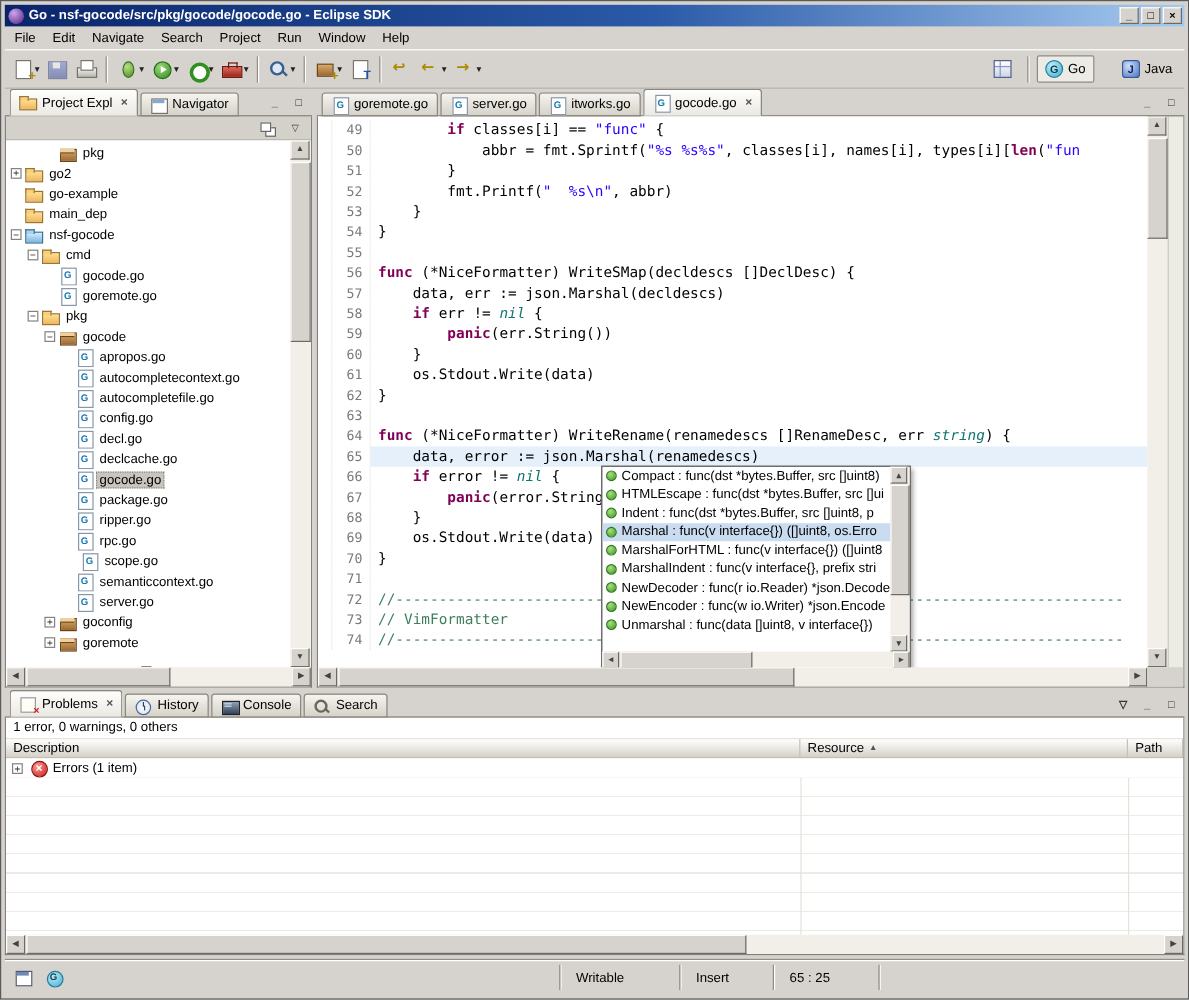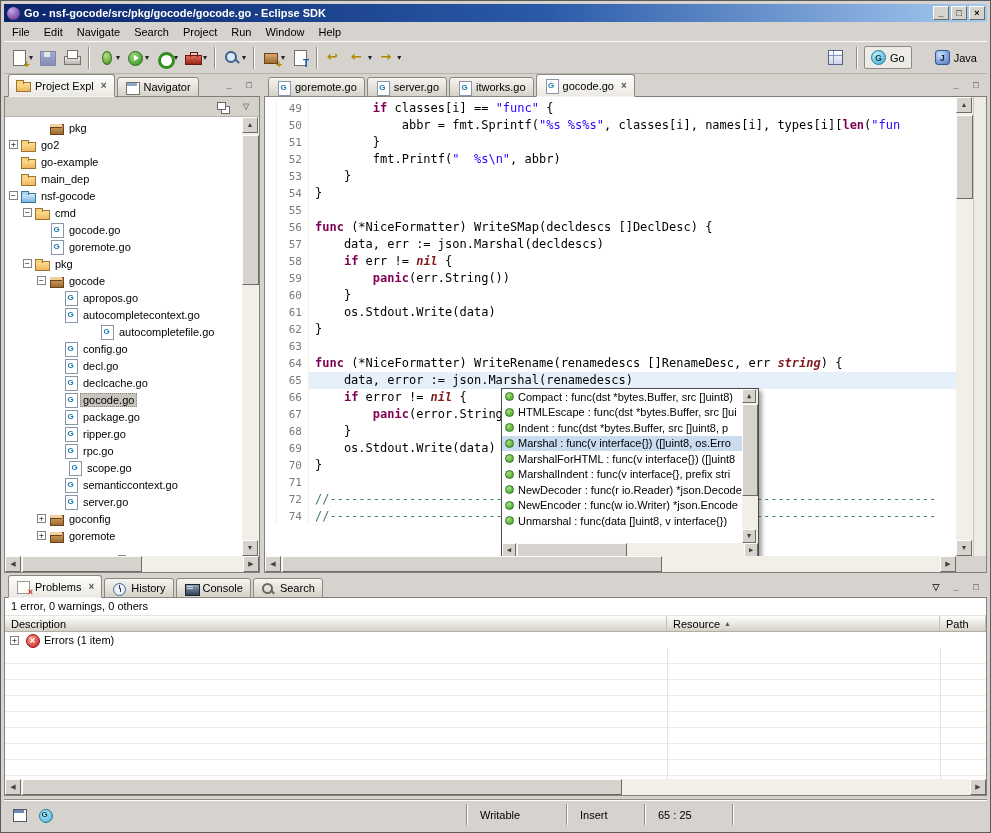--- a/index.html
+++ b/index.html
@@ -125,21 +125,21 @@
   .ed-body{flex:1;min-height:0;display:flex}
   .code{flex:1;position:relative;overflow:hidden;background:#fff;font-family:"DejaVu Sans Mono",monospace;font-size:12px;padding-top:3px}
   .cl{display:flex;height:17px;line-height:17px;white-space:pre}
   .lmargin{width:12px;flex:none;border-right:1px solid #f0f0ee}
   .ln{width:32px;flex:none;text-align:right;padding-right:6px;color:#7a7a7a;font-size:11px;border-right:1px solid #f0f0ee}
   .ltext{flex:1;padding-left:6px;overflow:hidden}
   .cl.cur .ltext{background:#e6f0fb}
   .kw{color:#7f0055;font-weight:bold}
   .str{color:#2a00ff}
   .com{color:#3f7f5f}
-  .itk{color:#7f1d1d;font-weight:bold;font-style:italic}
+  .itk{color:#0f766e;font-weight:normal;font-style:italic}
   .oruler{width:13px;flex:none;background:#ecebe4;border-left:1px solid #c9c6be}
 
   
   .acpopup{position:absolute;left:236px;top:291px;width:258px;height:170px;background:#fff;border:1px solid #4a4a4a;box-shadow:3px 3px 4px rgba(0,0,0,.35);display:flex;flex-direction:column;z-index:5}
   .ac-main{flex:1;display:flex;min-height:0}
   .ac-list{flex:1;overflow:hidden;font-family:"Liberation Sans",sans-serif;font-size:11px}
   .ac-item{height:15.5px;display:flex;align-items:center;gap:4px;padding:0 3px;white-space:nowrap;overflow:hidden}
   .ac-item.sel{background:#c9dcf0}
   .ac-ball{width:9px;height:9px;flex:none;border-radius:50%;background:radial-gradient(circle at 35% 30%,#a8e07e,#3f9a28);border:1px solid #2e7a1c}
   .ac-vs{width:16px;flex:none;background:#f1efe8;display:flex;flex-direction:column}
@@ -350,21 +350,21 @@
               <div class="trow" style="padding-left: 46px;">
                 <span class="exp hid"></span>
                 <span class="ic ic-gofile"></span>
                 <span class="tlbl">apropos.go</span>
               </div>
               <div class="trow" style="padding-left: 46px;">
                 <span class="exp hid"></span>
                 <span class="ic ic-gofile"></span>
                 <span class="tlbl">autocompletecontext.go</span>
               </div>
-              <div class="trow" style="padding-left: 46px; margin-left: 36px;">
+              <div class="trow" style="padding-left: 46px;">
                 <span class="exp hid"></span>
                 <span class="ic ic-gofile"></span>
                 <span class="tlbl">autocompletefile.go</span>
               </div>
               <div class="trow" style="padding-left: 46px;">
                 <span class="exp hid"></span>
                 <span class="ic ic-gofile"></span>
                 <span class="tlbl">config.go</span>
               </div>
               <div class="trow" style="padding-left: 46px;">
@@ -495,20 +495,21 @@
                 <div class="cl"><span class="lmargin"></span><span class="ln">63</span><span class="ltext"></span></div>
                 <div class="cl"><span class="lmargin"></span><span class="ln">64</span><span class="ltext"><span class="kw">func</span><span> (*NiceFormatter) WriteRename(renamedescs []RenameDesc, err </span><span class="itk">string</span><span>) {</span></span></div>
                 <div class="cl cur"><span class="lmargin"></span><span class="ln">65</span><span class="ltext"><span>    data, error := json.Marshal(renamedescs)</span></span></div>
                 <div class="cl"><span class="lmargin"></span><span class="ln">66</span><span class="ltext"><span>    </span><span class="kw">if</span><span> error != </span><span class="itk">nil</span><span> {</span></span></div>
                 <div class="cl"><span class="lmargin"></span><span class="ln">67</span><span class="ltext"><span>        </span><span class="kw">panic</span><span>(error.String())</span></span></div>
                 <div class="cl"><span class="lmargin"></span><span class="ln">68</span><span class="ltext"><span>    }</span></span></div>
                 <div class="cl"><span class="lmargin"></span><span class="ln">69</span><span class="ltext"><span>    os.Stdout.Write(data)</span></span></div>
                 <div class="cl"><span class="lmargin"></span><span class="ln">70</span><span class="ltext"><span>}</span></span></div>
                 <div class="cl"><span class="lmargin"></span><span class="ln">71</span><span class="ltext"></span></div>
                 <div class="cl"><span class="lmargin"></span><span class="ln">72</span><span class="ltext"><span class="com">//------------------------------------------------------------------------------------</span></span></div>
+                <div class="cl"><span class="lmargin"></span><span class="ln">73</span><span class="ltext"><span class="com">// VimFormatter</span></span></div>
                 <div class="cl"><span class="lmargin"></span><span class="ln">74</span><span class="ltext"><span class="com">//------------------------------------------------------------------------------------</span></span></div>
               </div>
 
             <div class="acpopup">
               <div class="ac-main">
                 <div class="ac-list">
                     <div class="ac-item">
                       <span class="ac-ball"></span>
                       <span>Compact : func(dst *bytes.Buffer, src []uint8)</span>
                     </div>

